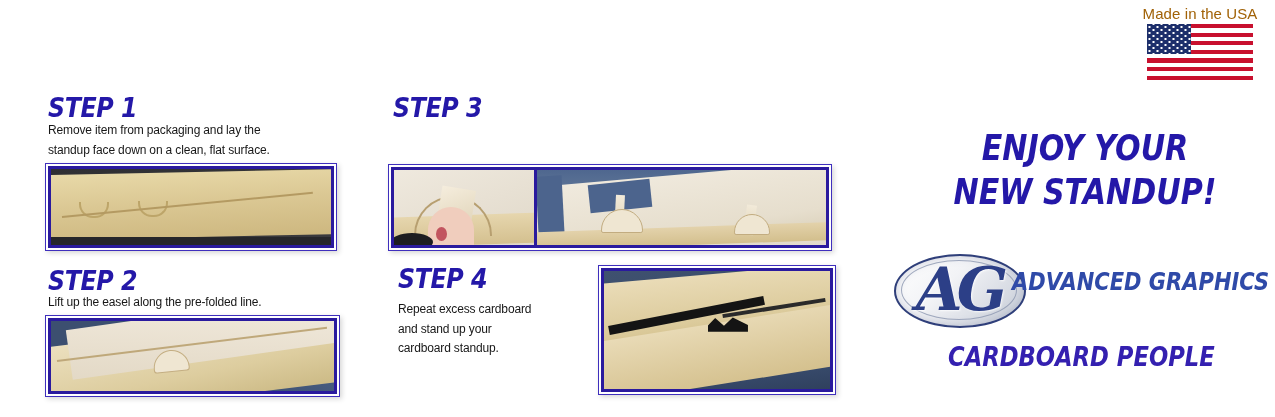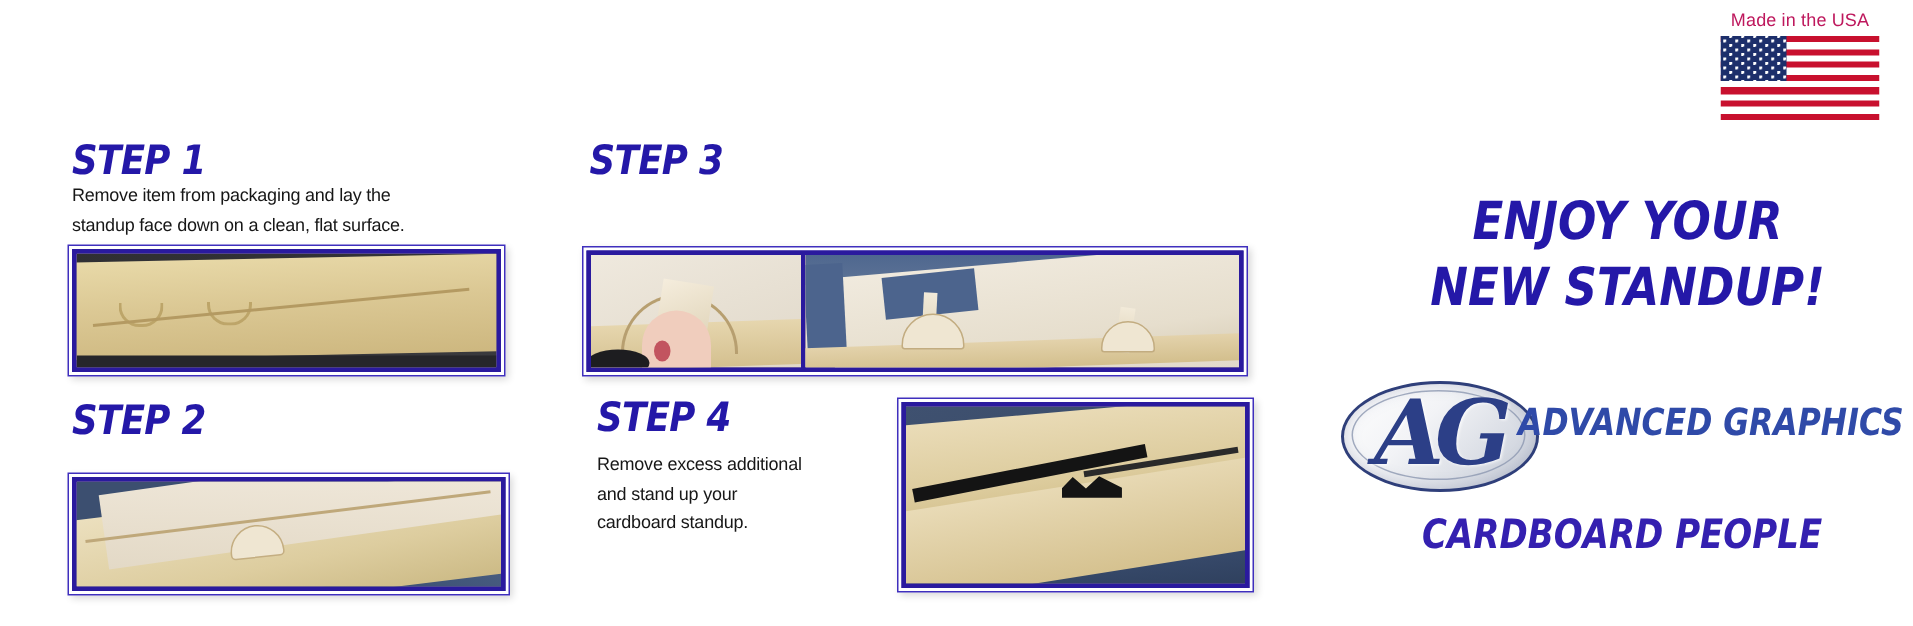--- a/index.html
+++ b/index.html
@@ -58,22 +58,22 @@
   
   .usa-badge {
     position: absolute;
     right: 16px;
     top: 6px;
     width: 118px;
     text-align: center;
   }
   .usa-text {
     font-family: "Liberation Sans", sans-serif;
-    font-size: 12px;
-    color: #be185d;
+    font-size: 15px;
+    color: #a16207;
     letter-spacing: 0.1px;
     line-height: 15px;
   }
   .flag {
     position: relative;
     width: 106px;
     height: 56px;
     margin: 3px auto 0;
     background: #ffffff;
     overflow: hidden;
@@ -345,20 +345,21 @@
         <div class="p-layer s1-board"></div>
         <div class="p-layer s1-tab1"></div>
         <div class="p-layer s1-tab2"></div>
         <div class="p-layer s1-line"></div>
         <div class="p-layer s1-dark"></div>
       </div>
     </div>
   </div>
 
   <div class="step-title" style="left:48px; top:265px;">STEP 2</div>
+  <div class="step-body" style="left:48px; top:293px; width:320px;">Lift up the easel along the pre-folded line.</div>
 
   <div class="frame" style="left:45px; top:315px; width:295px; height:82px;">
     <div class="frame-inner">
       <div class="photo">
         <div class="p-layer s2-bg"></div>
         <div class="p-layer s2-denim"></div>
         <div class="p-layer s2-board"></div>
         <div class="p-layer s2-easel"></div>
         <div class="p-layer s2-fold"></div>
         <div class="p-layer s2-semi"></div>
@@ -389,21 +390,21 @@
         <div class="p-layer s3b-floor"></div>
         <div class="p-layer s3b-fin1"></div>
         <div class="p-layer s3b-semi1"></div>
         <div class="p-layer s3b-fin2"></div>
         <div class="p-layer s3b-semi2"></div>
       </div>
     </div>
   </div>
 
   <div class="step-title" style="left:398px; top:263px;">STEP 4</div>
-  <div class="step-body" style="left:398px; top:300px; width:220px;">Remove excess additional
+  <div class="step-body" style="left:398px; top:300px; width:220px;">Repeat excess cardboard
 and stand up your
 cardboard standup.</div>
 
   <div class="frame" style="left:598px; top:265px; width:238px; height:130px;">
     <div class="frame-inner">
       <div class="photo">
         <div class="p-layer s4-bg"></div>
         <div class="p-layer s4-carpet"></div>
         <div class="p-layer s4-board1"></div>
         <div class="p-layer s4-board2"></div>

